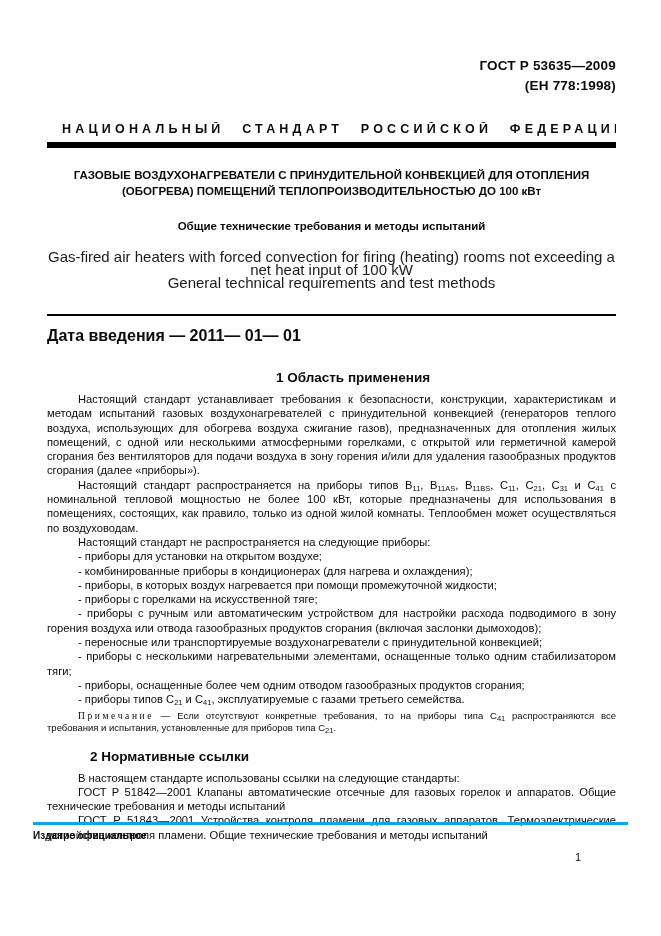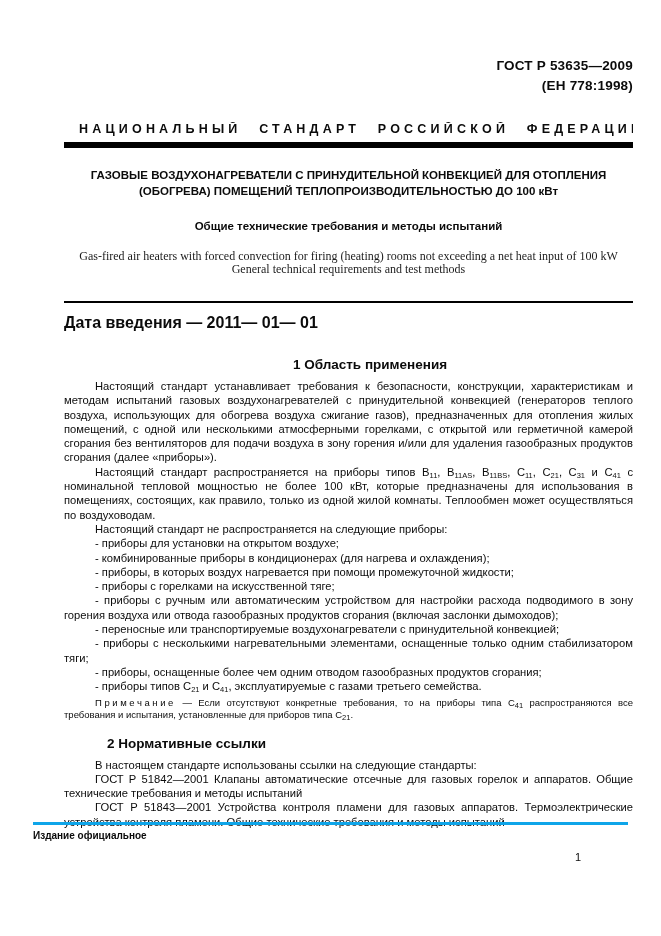--- a/index.html
+++ b/index.html
@@ -11,21 +11,21 @@
     -webkit-font-smoothing:antialiased;
   }
   .page {
     position:relative;
     width:661px; height:936px;
     background:#ffffff;
     overflow:hidden;
   }
   .content {
     position:absolute;
-    left:64px; top:0;
+    left:47px; top:0;
     width:569px;
   }
   
   .doc-code {
     margin-top:56px;
     text-align:right;
     font-weight:bold;
     font-size:13.5px;
     line-height:19.5px;
     letter-spacing:0.2px;
@@ -57,24 +57,23 @@
   .subtitle {
     margin-top:20px;
     text-align:center;
     font-weight:bold;
     font-size:11.5px;
     line-height:15px;
   }
   .en-title {
     margin-top:16px;
     text-align:center;
-    font-size:12px;
+    font-size:15px;
     line-height:13px;
     color:#1c1c1c;
-    font-family:Liberation Serif, serif;
   }
   .thin-rule {
     margin-top:25px;
     height:2px;
     background:#000;
   }
   .date-line {
     margin-top:13px;
     text-align:left;
     font-weight:bold;
@@ -95,21 +94,21 @@
     line-height:14.3px;
     text-align:justify;
     text-indent:31px;
   }
   .body p.first { margin-top:6px; }
   p.note {
     font-size:9.5px;
     line-height:12.5px;
     margin-top:3px;
   }
-  .sp { letter-spacing:2.6px; }
+  .sp { letter-spacing:2.6px;font-family:Liberation Serif, serif; }
   sub {
     font-size:7.5px;
     line-height:0;
     position:relative;
     top:2px;
     vertical-align:baseline;
   }
   
   .footer {
     position:absolute;

